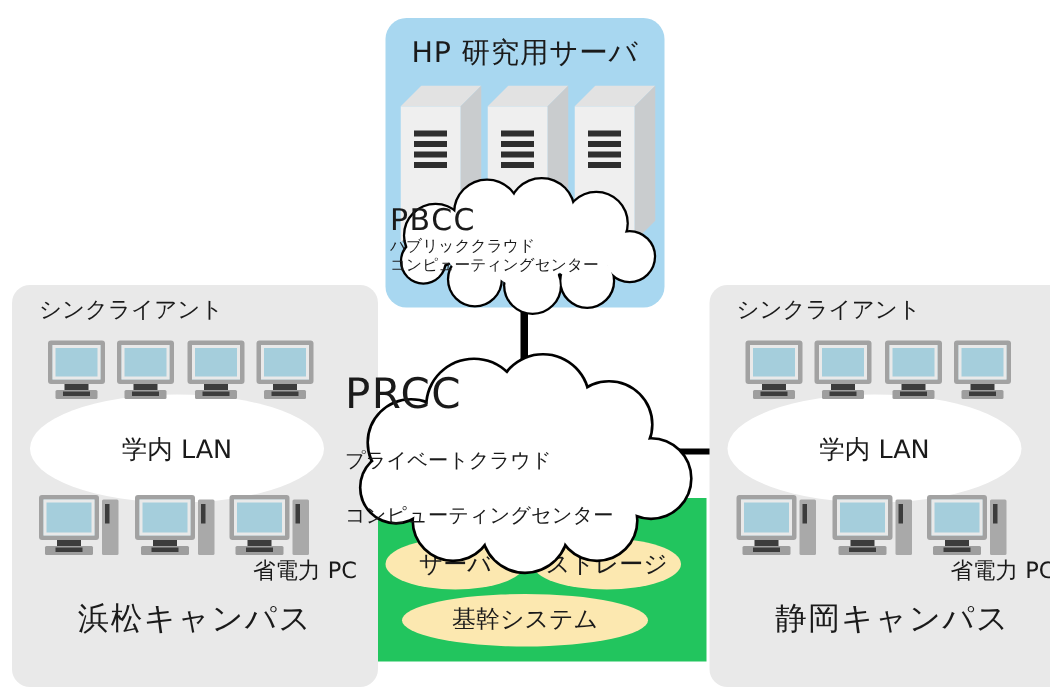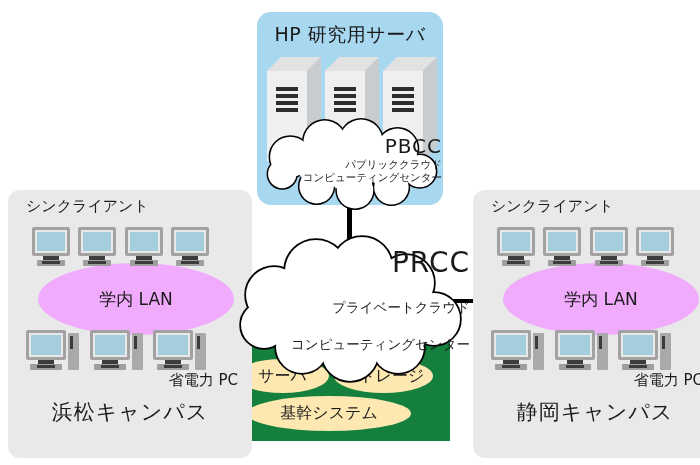--- a/index.html
+++ b/index.html
@@ -20,46 +20,46 @@
   .towers{position:absolute;left:10px;top:45px;width:172px;height:116px;}
   .tower{position:absolute;top:0;width:54px;height:104px;}
   .tower.t1{left:0;} .tower.t2{left:58px;} .tower.t3{left:116px;}
 
   
   .cloud{position:absolute;z-index:3;}
   .cloud svg{position:absolute;left:0;top:0;overflow:visible;}
   .cloud .outline{fill:#ffffff;stroke:#000;}
   .cloud .fillonly{fill:#ffffff;stroke:none;}
   .cloud-txt{position:absolute;left:0;right:0;display:flex;flex-direction:column;
-             align-items:flex-end;text-align:center;}
+             align-items:flex-start;text-align:center;}
   .pbcc{left:260px;top:118px;width:182px;height:92px;}
   .pbcc .cloud-txt{top:16px;}
   .pbcc .acronym{font-size:20px;letter-spacing:1px;line-height:1.2;}
   .pbcc .sub{font-size:10.5px;line-height:1.25;}
   .prcc{left:230px;top:233px;width:240px;height:158px;}
   .prcc .cloud-txt{top:14px;}
   .prcc .acronym{font-size:28px;letter-spacing:1px;line-height:1.15;}
   .prcc .sub{font-size:13.5px;line-height:1.25;margin-top:20px;}
 
   
-  .dc-box{position:absolute;left:230px;top:332px;width:220px;height:109px;
-          background:#15803d;z-index:1;}
+  .dc-box{position:absolute;left:251px;top:332px;width:220px;height:109px;
+          background:#22c55e;z-index:1;}
   .oval{position:absolute;background:#fce8b0;border-radius:50%;
         display:flex;align-items:center;justify-content:center;font-size:16px;}
   .oval.o-server{left:6px;top:27px;width:93px;height:34px;}
   .oval.o-storage{left:104px;top:27px;width:99px;height:34px;}
   .oval.o-core{left:17px;top:64px;width:164px;height:35px;}
 
   
   .campus{position:absolute;top:190px;width:244px;height:268px;
           background:#e9e9e9;border-radius:12px;z-index:1;}
   .campus.left{left:8px;} .campus.right{left:473px;}
   .tc-label{position:absolute;left:18px;top:7px;font-size:15px;}
-  .lan-ellipse{position:absolute;left:30px;top:73px;width:196px;height:72px;
-               background:#f0abfc;border-radius:50%;
+  .lan-ellipse{position:absolute;left:12px;top:73px;width:196px;height:72px;
+               background:#ffffff;border-radius:50%;
                display:flex;align-items:center;justify-content:center;font-size:17px;}
   .pc-label{position:absolute;right:14px;top:181px;font-size:15px;margin-left:46px;}
   .campus-name{position:absolute;left:0;right:0;top:208px;text-align:center;
                font-size:21px;letter-spacing:1px;}
 
   
   .tc{position:absolute;width:38px;}
   .tc.p1{left:24px;top:37px;} .tc.p2{left:70px;top:37px;}
   .tc.p3{left:117px;top:37px;} .tc.p4{left:163px;top:37px;}
   .mframe{width:38px;height:29px;background:#a2a2a2;border-radius:2px;

